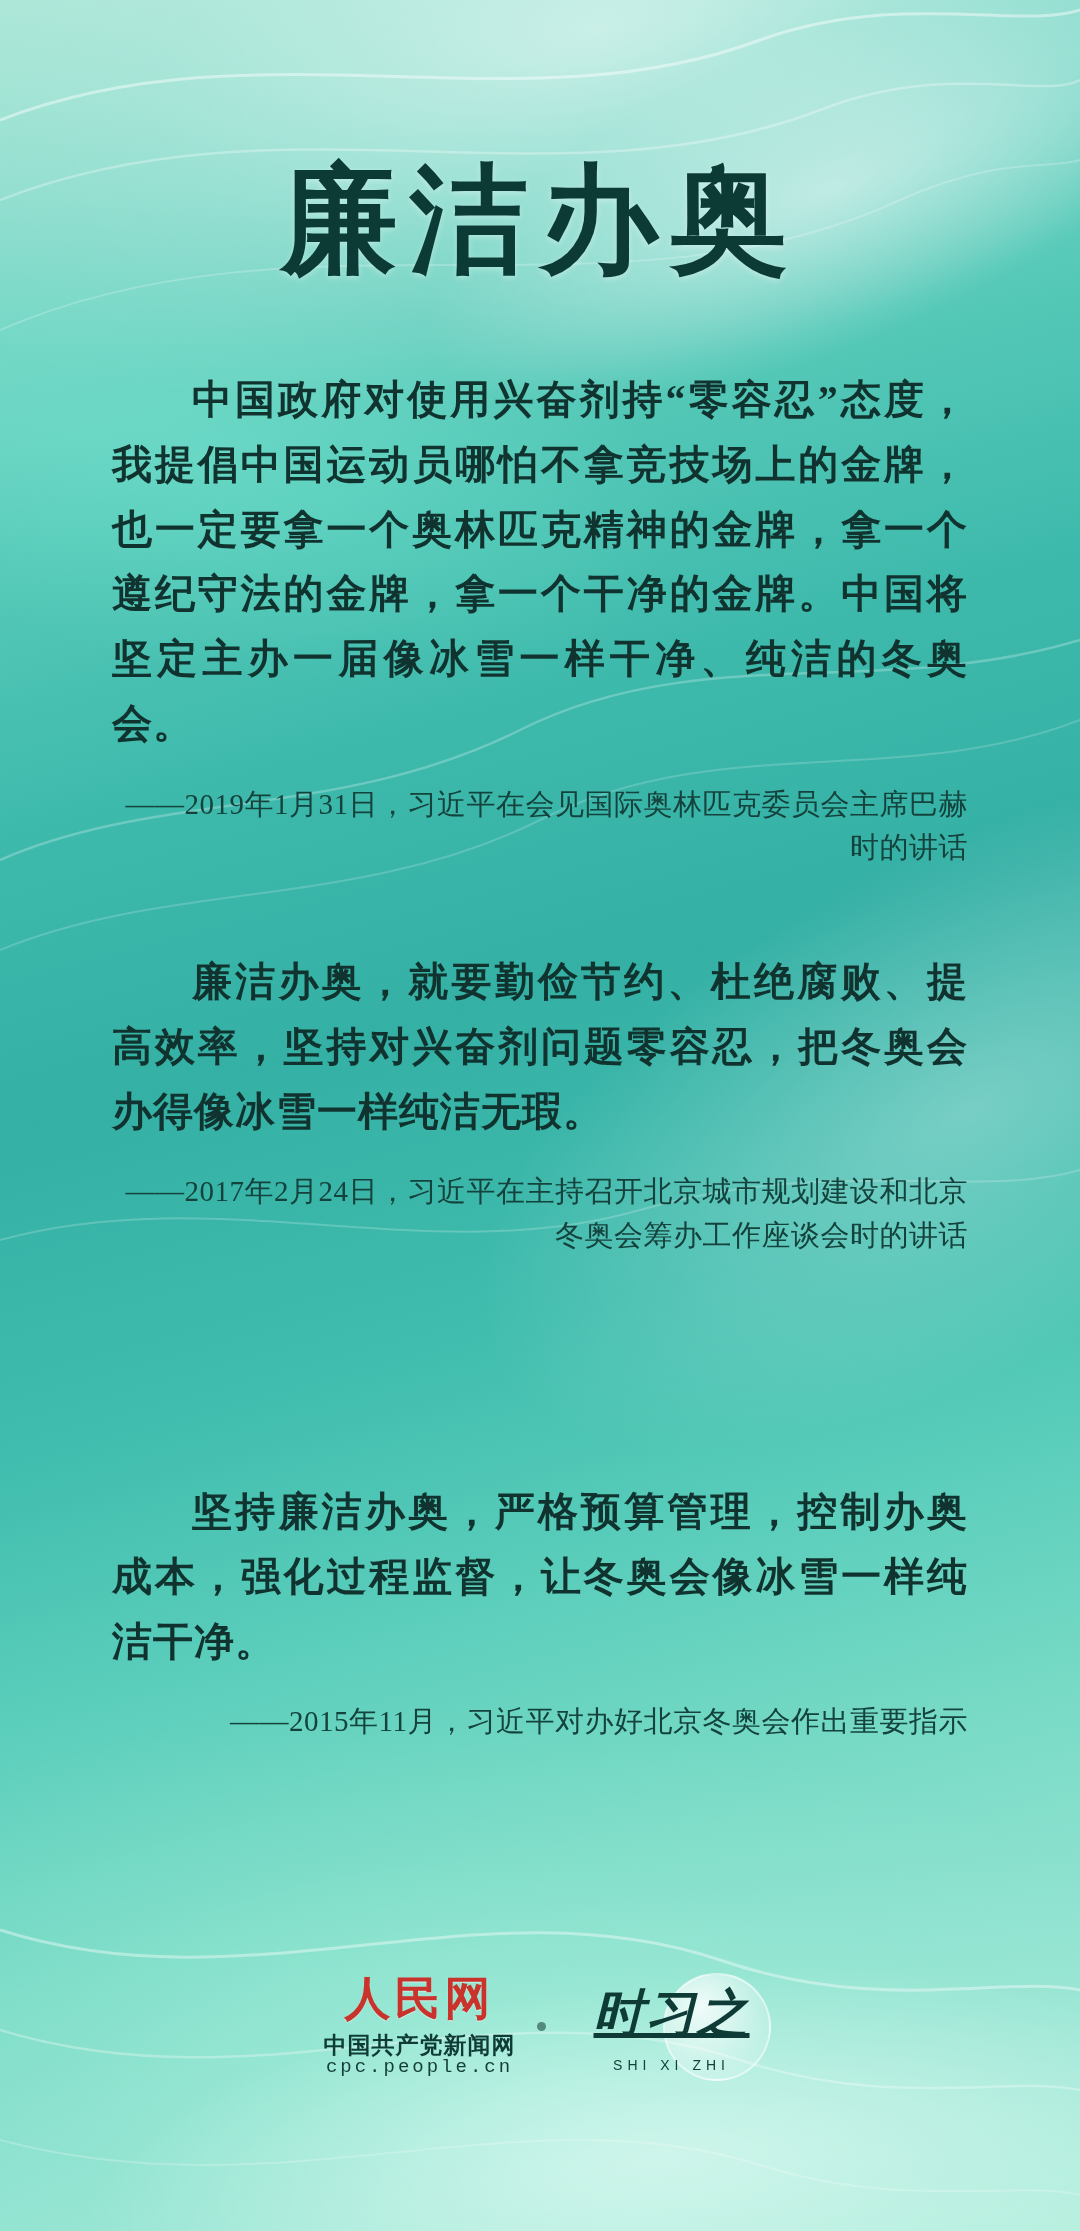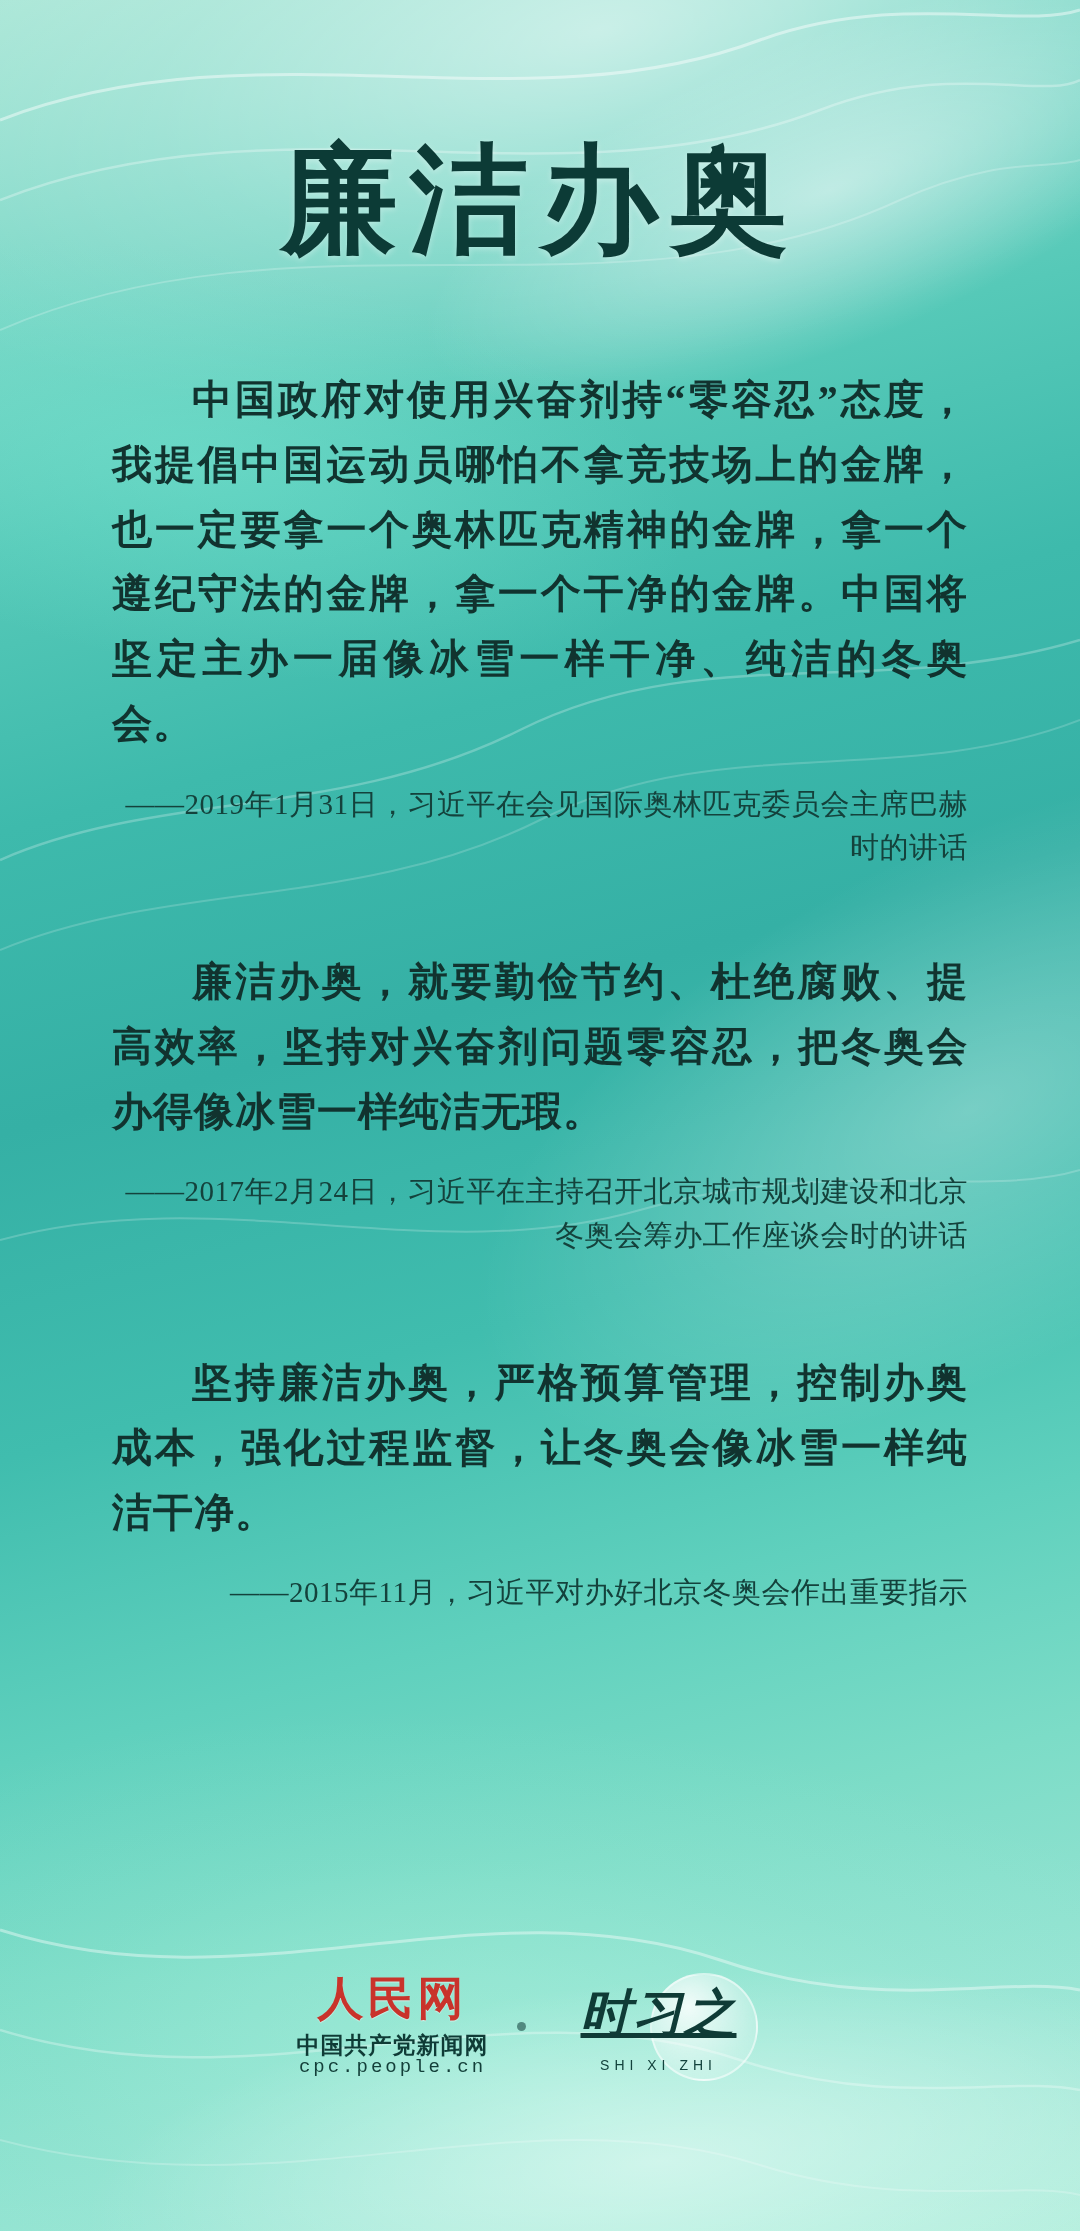--- a/index.html
+++ b/index.html
@@ -78,21 +78,21 @@
   .content {
     position: relative;
     z-index: 5;
     width: 1080px;
     height: 2231px;
     box-sizing: border-box;
   }
 
   .title {
     position: absolute;
-    top: 136px;
+    top: 156px;
     left: 0;
     width: 1080px;
     text-align: center;
     font-size: 118px;
     line-height: 1.1;
     letter-spacing: 12px;
     font-weight: 700;
     color: #0c3b36;
     font-family: "Liberation Serif", "DejaVu Serif", serif;
     text-shadow: 0 2px 6px rgba(255,255,255,0.35);
@@ -119,32 +119,33 @@
     line-height: 1.5;
     color: #14423c;
     text-align: right;
     font-weight: 400;
     letter-spacing: 0.5px;
     font-family: "Liberation Serif", "DejaVu Serif", serif;
   }
 
   .b1 { top: 368px; }
   .b2 { top: 950px; }
-  .b3 { top: 1351px; }
+  .b3 { top: 1480px; }
 
   
   .footer {
     position: absolute;
     bottom: 150px;
     left: 0;
     width: 1060px;
     display: flex;
     align-items: center;
     justify-content: center;
-    gap: 28px;
+    gap: 21px;
+    padding-left: 20px;
   }
   .logo-people {
     display: flex;
     flex-direction: column;
     align-items: center;
     line-height: 1;
   }
   .logo-people .cn {
     font-size: 46px;
     font-weight: 700;

